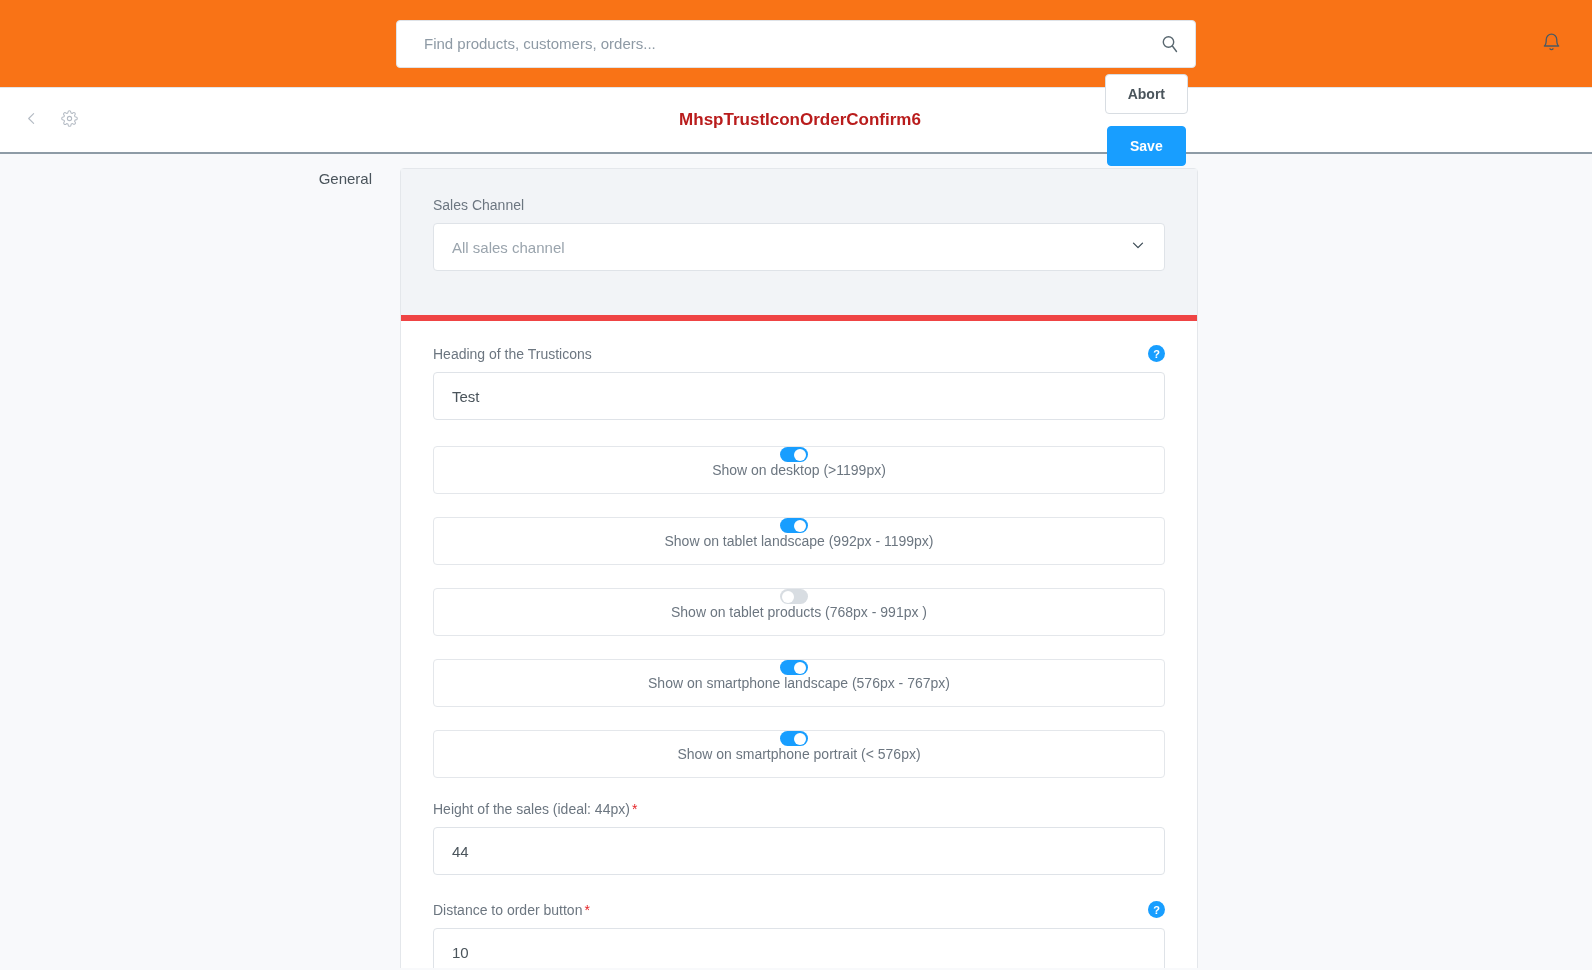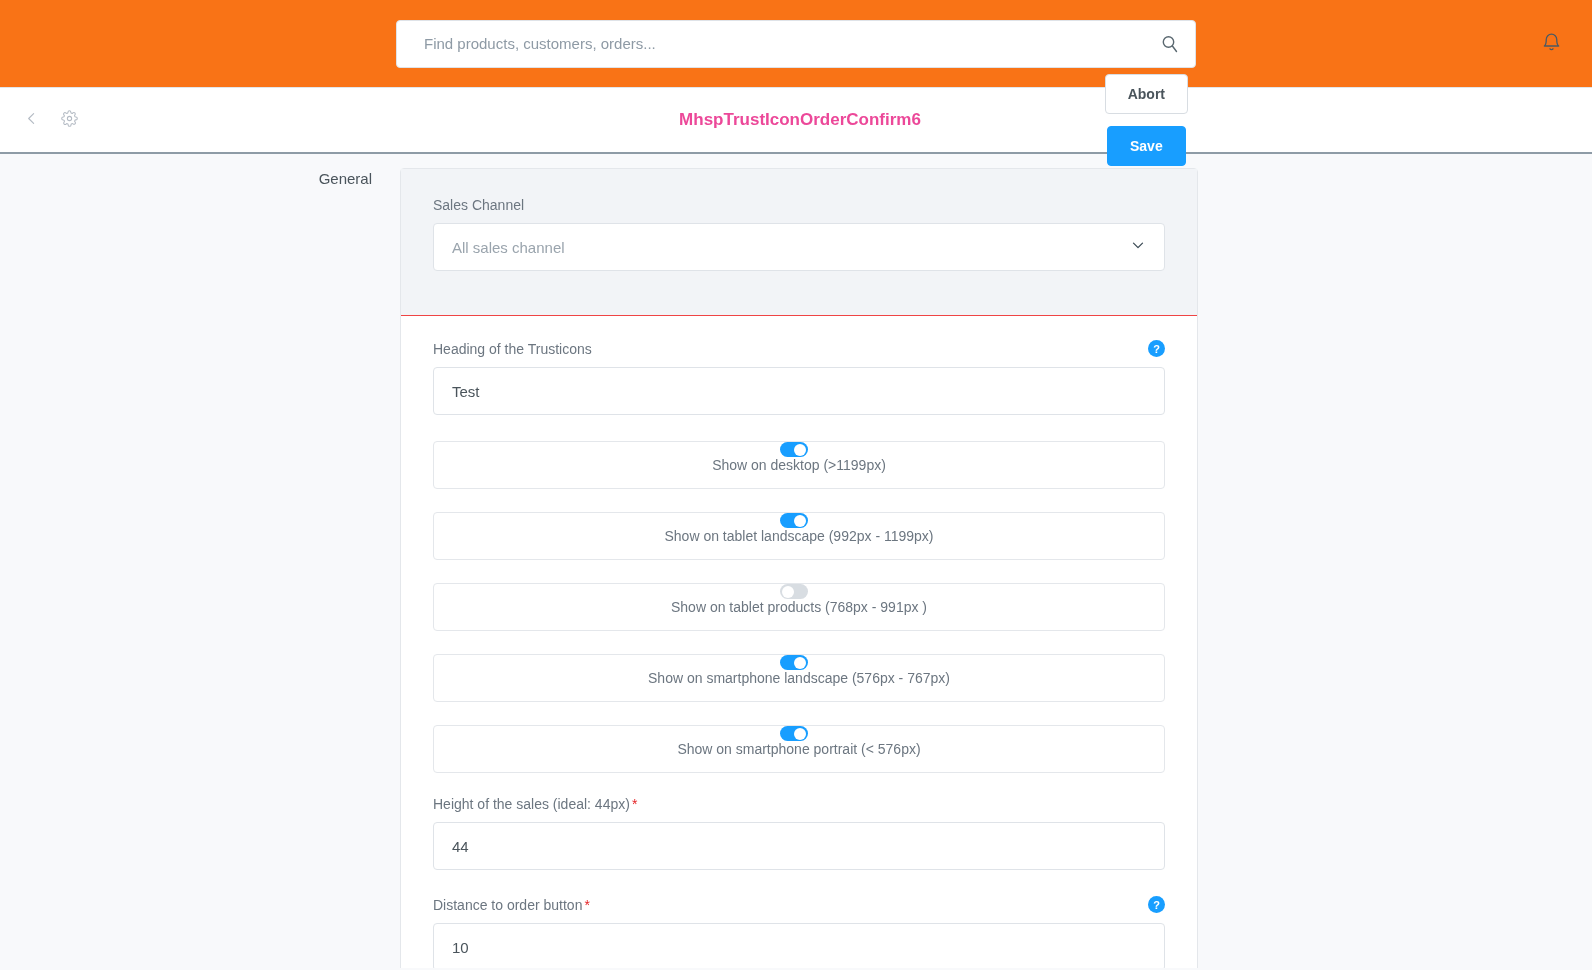--- a/index.html
+++ b/index.html
@@ -84,21 +84,21 @@
     display: flex; align-items: center; justify-content: center;
     background: none; border: none; cursor: pointer;
     color: #b4bbc4;
   }
   .smartbar-title {
     position: absolute;
     left: 8px; right: 0;
     text-align: center;
     font-size: 17px;
     font-weight: bold;
-    color: #ec4899;
+    color: #b91c1c;
     pointer-events: none;
   }
   .smartbar-actions {
     position: absolute;
     right: 404px;
     display: flex;
     align-items: center;
     gap: 12px;
     flex-direction: column;
   }
@@ -142,21 +142,21 @@
     position: absolute;
     left: 400px;
     top: 14px;
     width: 798px;
     background: #ffffff;
     border: 1px solid #e4e7eb;
     border-radius: 4px;
   }
   .card-head {
     background: #f2f4f7;
-    border-bottom: 1px solid #ef4444;
+    border-bottom: 6px solid #ef4444;
     padding: 28px 32px 44px 32px;
   }
   .card-body { padding: 24px 32px 30px 32px; }
 
   .field { margin-bottom: 18px; position: relative; }
   .field-label-row {
     display: flex;
     align-items: center;
     justify-content: space-between;
     margin-bottom: 10px;

